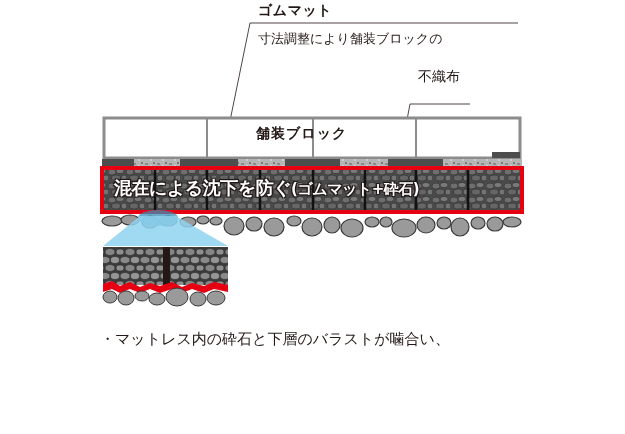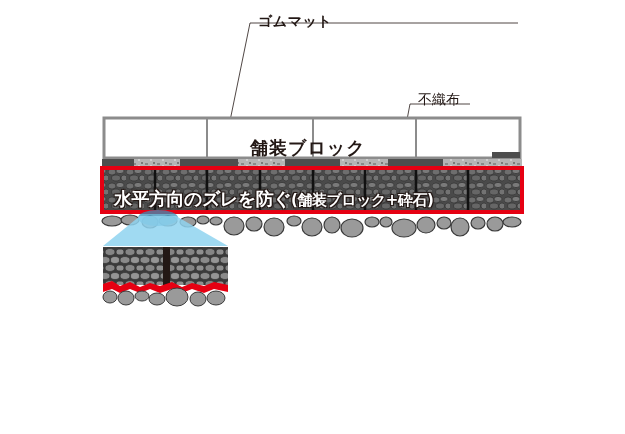--- a/index.html
+++ b/index.html
@@ -1,23 +1,23 @@
 <!DOCTYPE html>
 <html><head>
 <meta charset="utf-8">
 <style>
   html, body { margin:0; padding:0; background:#ffffff; }
   body { width:625px; height:434px; position:relative; overflow:hidden;
          font-family:"DejaVu Sans", sans-serif; color:#231815; }
-  .abs { position:absolute;margin-top:11px; }
+  .abs { position:absolute; }
   svg.diagram { position:absolute; left:0; top:0; }
   .label-gum { left:258px; top:2px; font-size:14px; font-weight:bold; letter-spacing:0.5px; }
   .label-desc { left:258px; top:30px; font-size:13px; line-height:18px; white-space:nowrap; }
-  .label-fabric { left:418px; top:80px; font-size:14px;text-align:right; }
-  .label-block { left:250px; top:125px; font-size:18px; font-weight:bold; letter-spacing:1px; }
+  .label-fabric { left:418px; top:68px; font-size:14px;text-align:right; }
+  .label-block { left:256px; top:125px; font-size:14px; font-weight:bold; letter-spacing:1px; }
   .label-mattress { left:114px; top:176px; font-size:18px; font-weight:bold; color:#ffffff;
                     letter-spacing:-0.5px; white-space:nowrap;
                     text-shadow: -1px -1px 0 #231815, 1px -1px 0 #231815, -1px 1px 0 #231815, 1px 1px 0 #231815, 0 0 3px #231815; }
   .label-mattress .sub { font-size:15px; }
   .notes { left:100px; top:328px; font-size:15px; line-height:23px; white-space:nowrap; }
   .notes .item { display:block; }
   .notes .cont { display:block; padding-left:16px; }
 </style>
 </head>
 <body>
@@ -123,21 +123,23 @@
       <ellipse cx="157" cy="299" rx="8" ry="6"></ellipse>
       <ellipse cx="177" cy="297" rx="11" ry="9"></ellipse>
       <ellipse cx="198" cy="299" rx="8" ry="7"></ellipse>
       <ellipse cx="216" cy="298" rx="9" ry="7"></ellipse>
     </g>
   </g>
 </svg>
 
 <div class="abs label-gum">ゴムマット</div>
 <div class="abs label-desc">
+  <div>寸法調整により舗装ブロックの</div>
 </div>
 <div class="abs label-fabric">不織布</div>
 <div class="abs label-block">舗装ブロック</div>
 <div class="abs label-mattress">
-  <span>水平方向のズレを防ぐ</span><span class="sub">(舗装ブロック+砕石)</span>
+  <span>混在による沈下を防ぐ</span><span class="sub">(ゴムマット+砕石)</span>
 </div>
 
 <div class="abs notes">
+  <span class="item">・マットレス内の砕石と下層のバラストが噛合い、</span>
 </div>
 
 </body></html>

